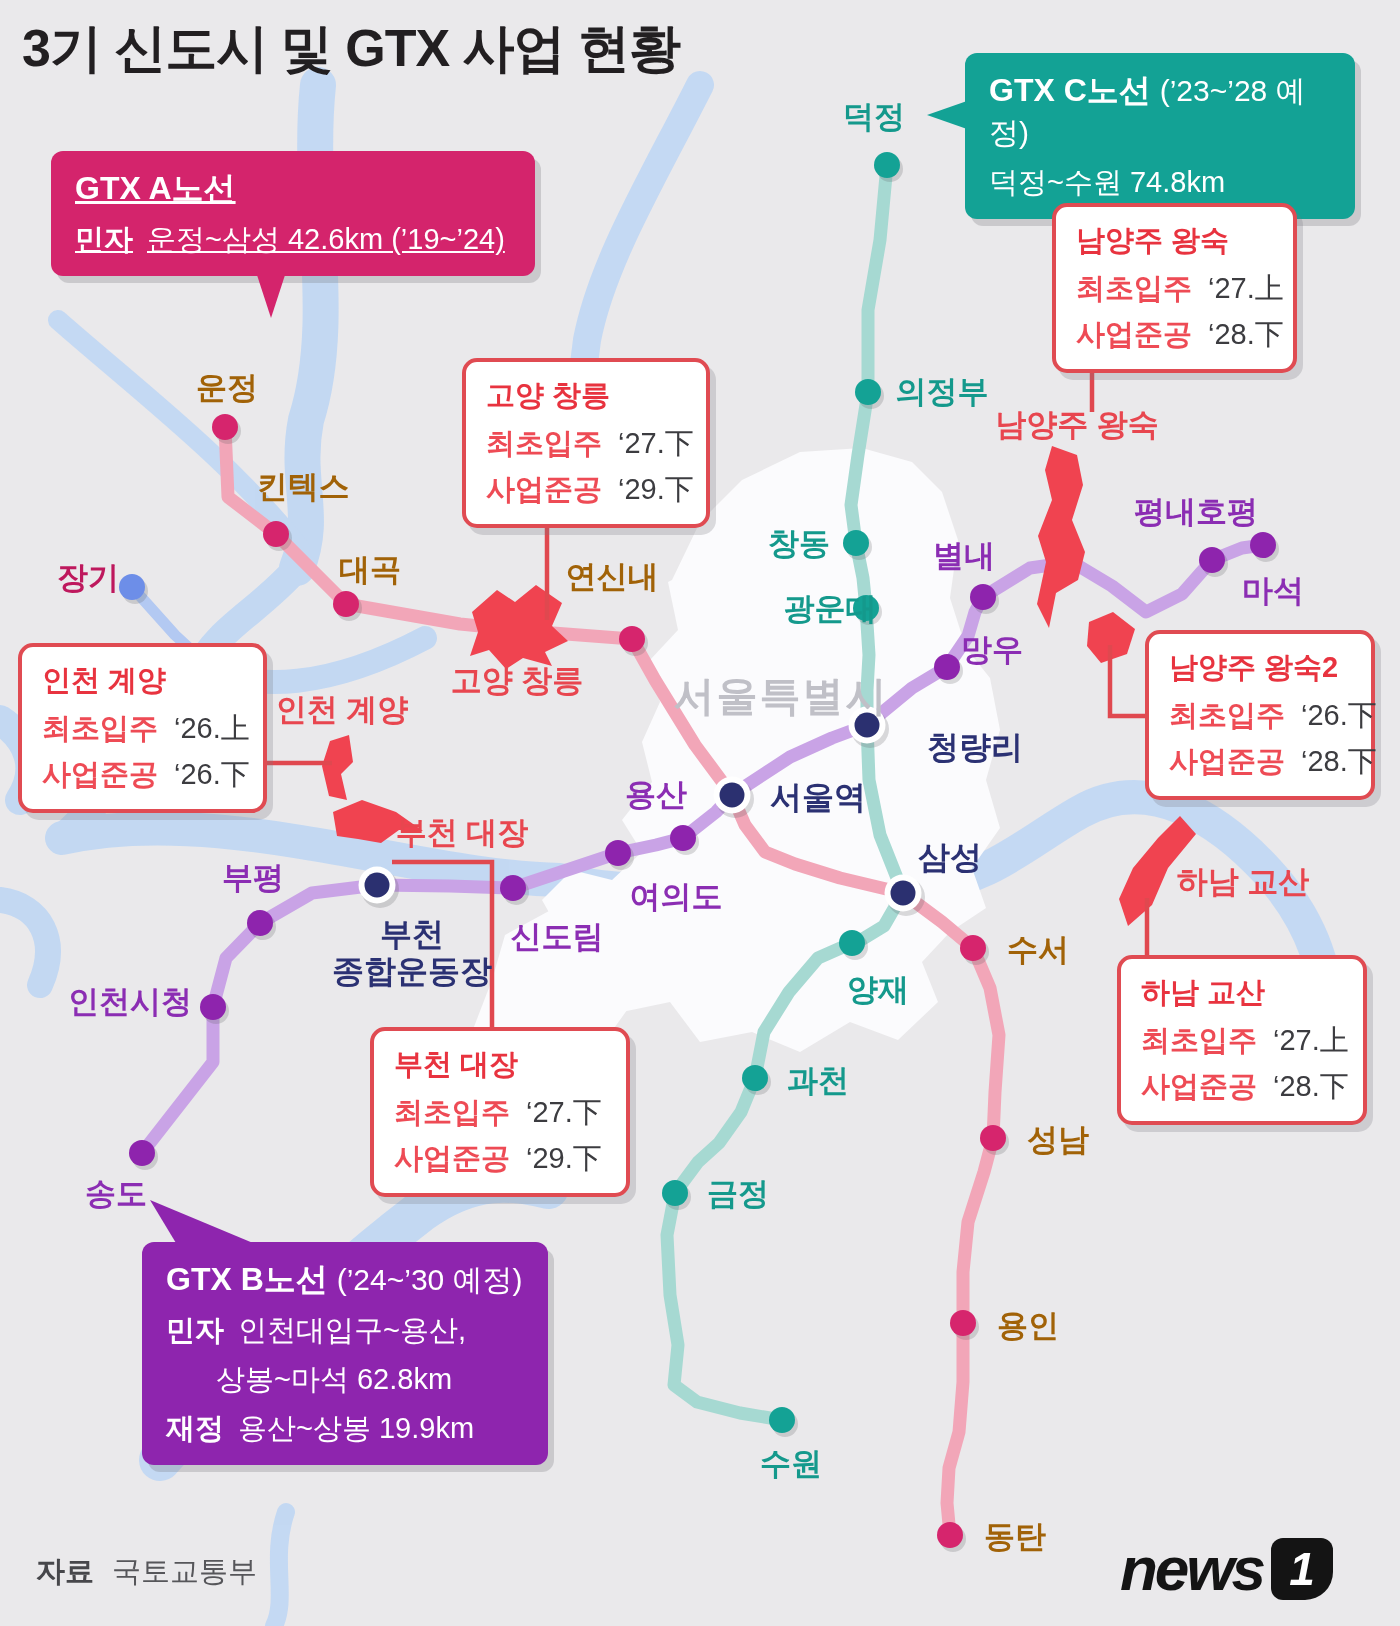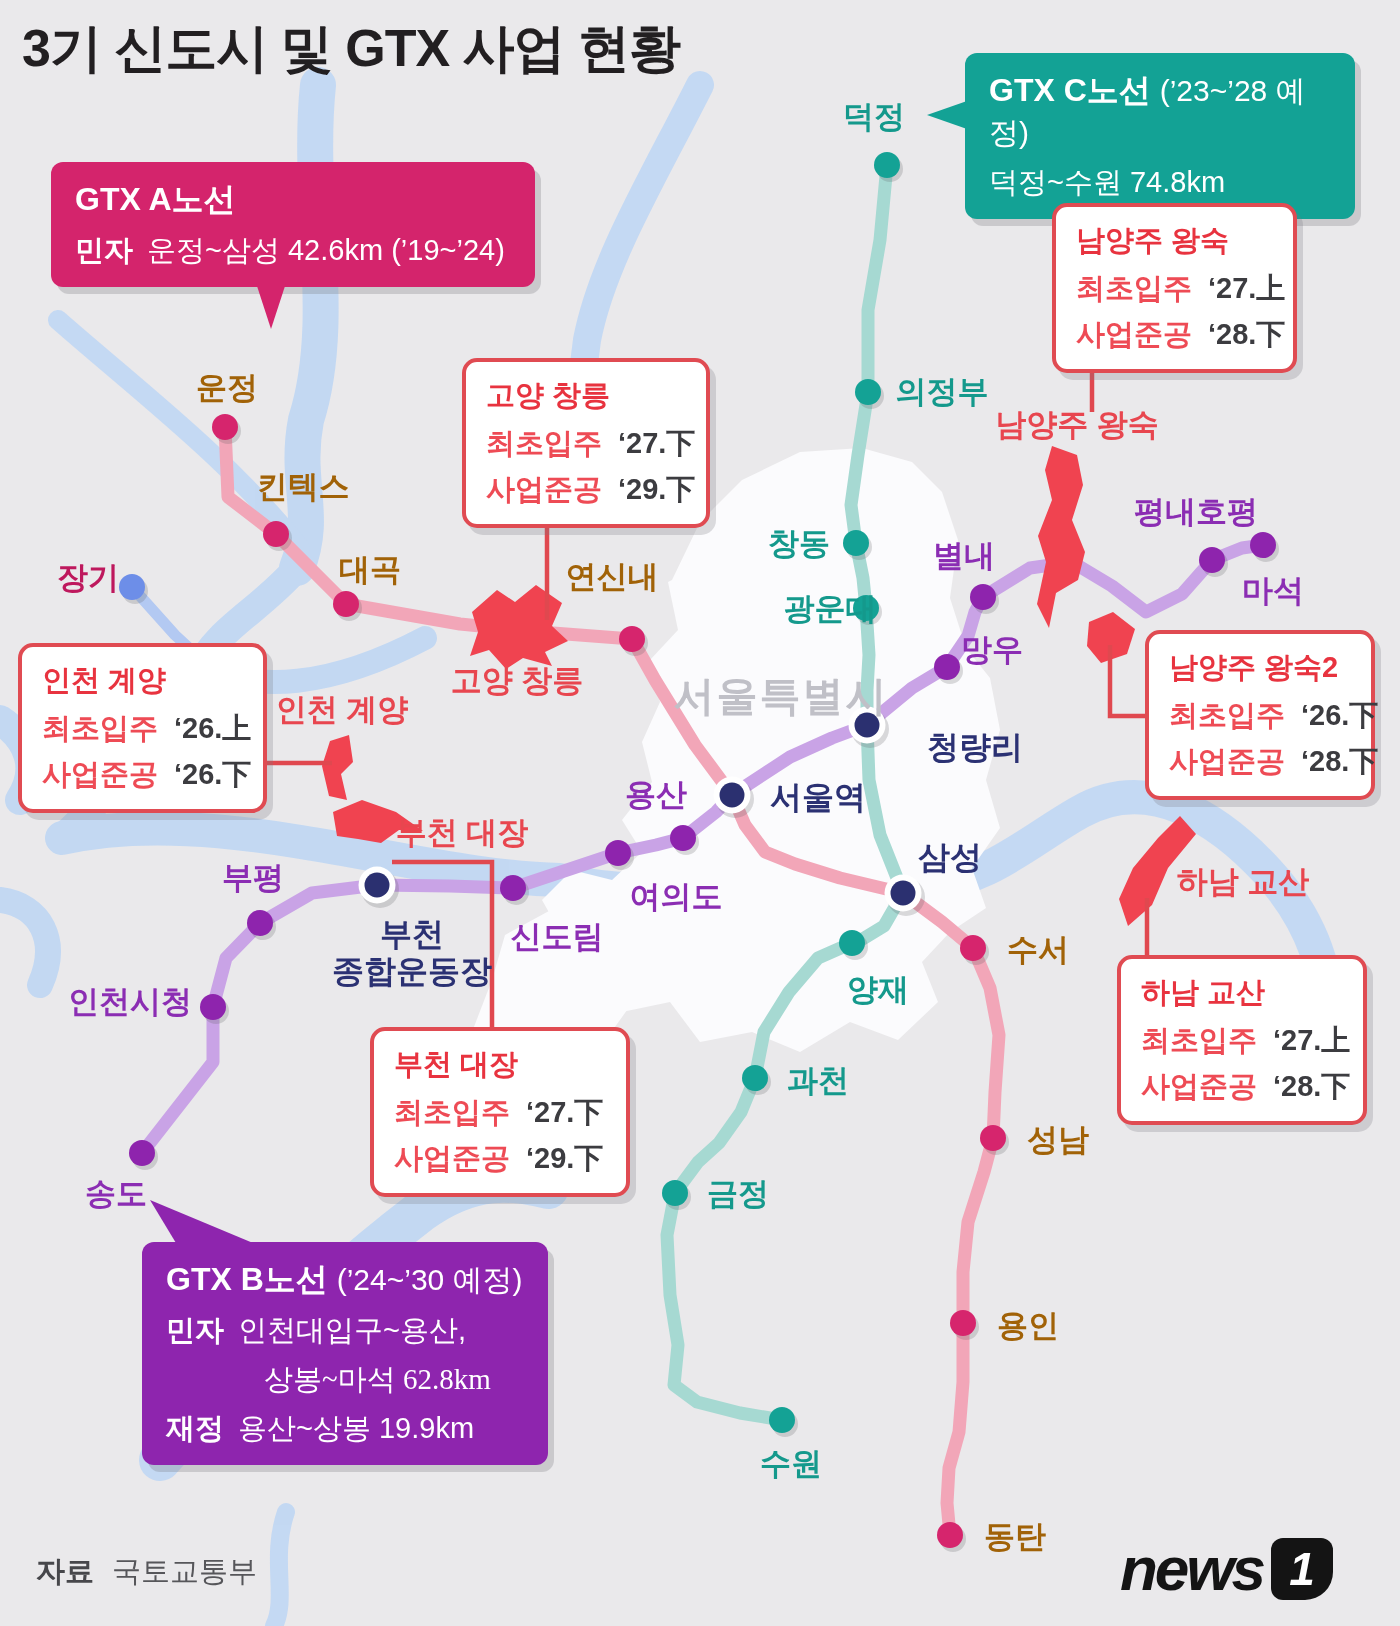--- a/index.html
+++ b/index.html
@@ -10,33 +10,33 @@
   .seoul{position:absolute;transform:translate(-50%,-50%);font-size:41px;font-weight:700;color:#c0c0c7;letter-spacing:2px;}
   .stlabel{position:absolute;transform:translate(-50%,-50%);font-weight:700;font-size:31px;white-space:pre-line;text-align:center;line-height:1.15;}
   .lc-a{color:#a16207;} .lc-b{color:#8b2db3;} .lc-c{color:#14998c;} .lc-x{color:#2b3173;font-size:32px;} .lc-j{color:#be185d;}
   .area-label{position:absolute;transform:translate(-50%,-50%);font-weight:700;font-size:31px;color:#e8464f;white-space:nowrap;}
   
   .gtxbox{position:absolute;border-radius:12px;color:#fff;padding:16px 24px;box-shadow:6px 7px 0 rgba(120,120,126,.28);}
   .gtxbox .t{font-size:32px;font-weight:800;}
   .gtxbox .t .sfx{font-weight:400;font-size:30px;}
   .gtxbox .row{font-size:29px;margin-top:9px;}
   .gtxbox .row .lbl{font-weight:800;margin-right:14px;}
-  .gtxbox .row.indent{margin-left:98px;font-family:Liberation Serif, serif;}
-  .box-a{background:#d4246c;left:51px;top:162px;width:436px;}
+  .gtxbox .row.indent{margin-left:50px;}
+  .box-a{background:#d4246c;left:51px;top:151px;width:436px;text-decoration:underline;}
   .box-c{background:#13a295;left:965px;top:53px;width:342px;}
   .box-b{background:#8e25ae;left:142px;top:1242px;width:358px;}
   .tail-a{position:absolute;left:205px;bottom:-42px;width:0;height:0;border-left:15px solid transparent;border-right:15px solid transparent;border-top:46px solid #d4246c;}
   .tail-c{position:absolute;left:-38px;top:48px;width:0;height:0;border-top:14px solid transparent;border-bottom:14px solid transparent;border-right:40px solid #13a295;}
   
   .callout{position:absolute;background:#fff;border:4px solid #e04b52;border-radius:15px;
            box-shadow:6px 7px 0 rgba(120,120,126,.25);padding:14px 20px;box-sizing:border-box;}
   .callout .ct{font-size:29px;font-weight:800;color:#e8333f;margin-bottom:8px;}
   .callout .cr{font-size:29px;margin-top:6px;white-space:nowrap;}
   .callout .cr .cl{color:#ee4b55;font-weight:800;margin-right:16px;}
-  .callout .cr .cv{color:#3c3c40;font-weight:700;}
+  .callout .cr .cv{color:#3c3c40;font-weight:400;}
   .source{position:absolute;left:36px;top:1552px;font-size:29px;color:#56565a;}
   .source .sl{font-weight:800;color:#47474b;margin-right:18px;}
   .logo{position:absolute;left:1120px;top:1538px;display:flex;align-items:flex-end;}
   .logo .lw{font-size:62px;font-weight:900;font-style:italic;color:#141414;letter-spacing:-3px;line-height:1;}
   .logo .lb{margin-left:8px;width:62px;height:62px;background:#141414;border-radius:12px 12px 28px 12px;
             color:#fff;font-size:46px;font-weight:900;font-style:italic;display:flex;align-items:center;justify-content:center;}
 </style>
 </head>
 <body>
 

